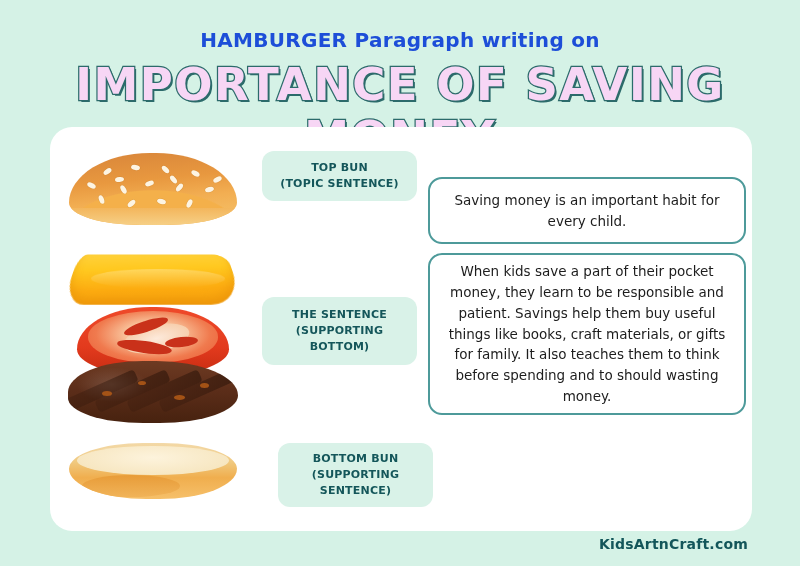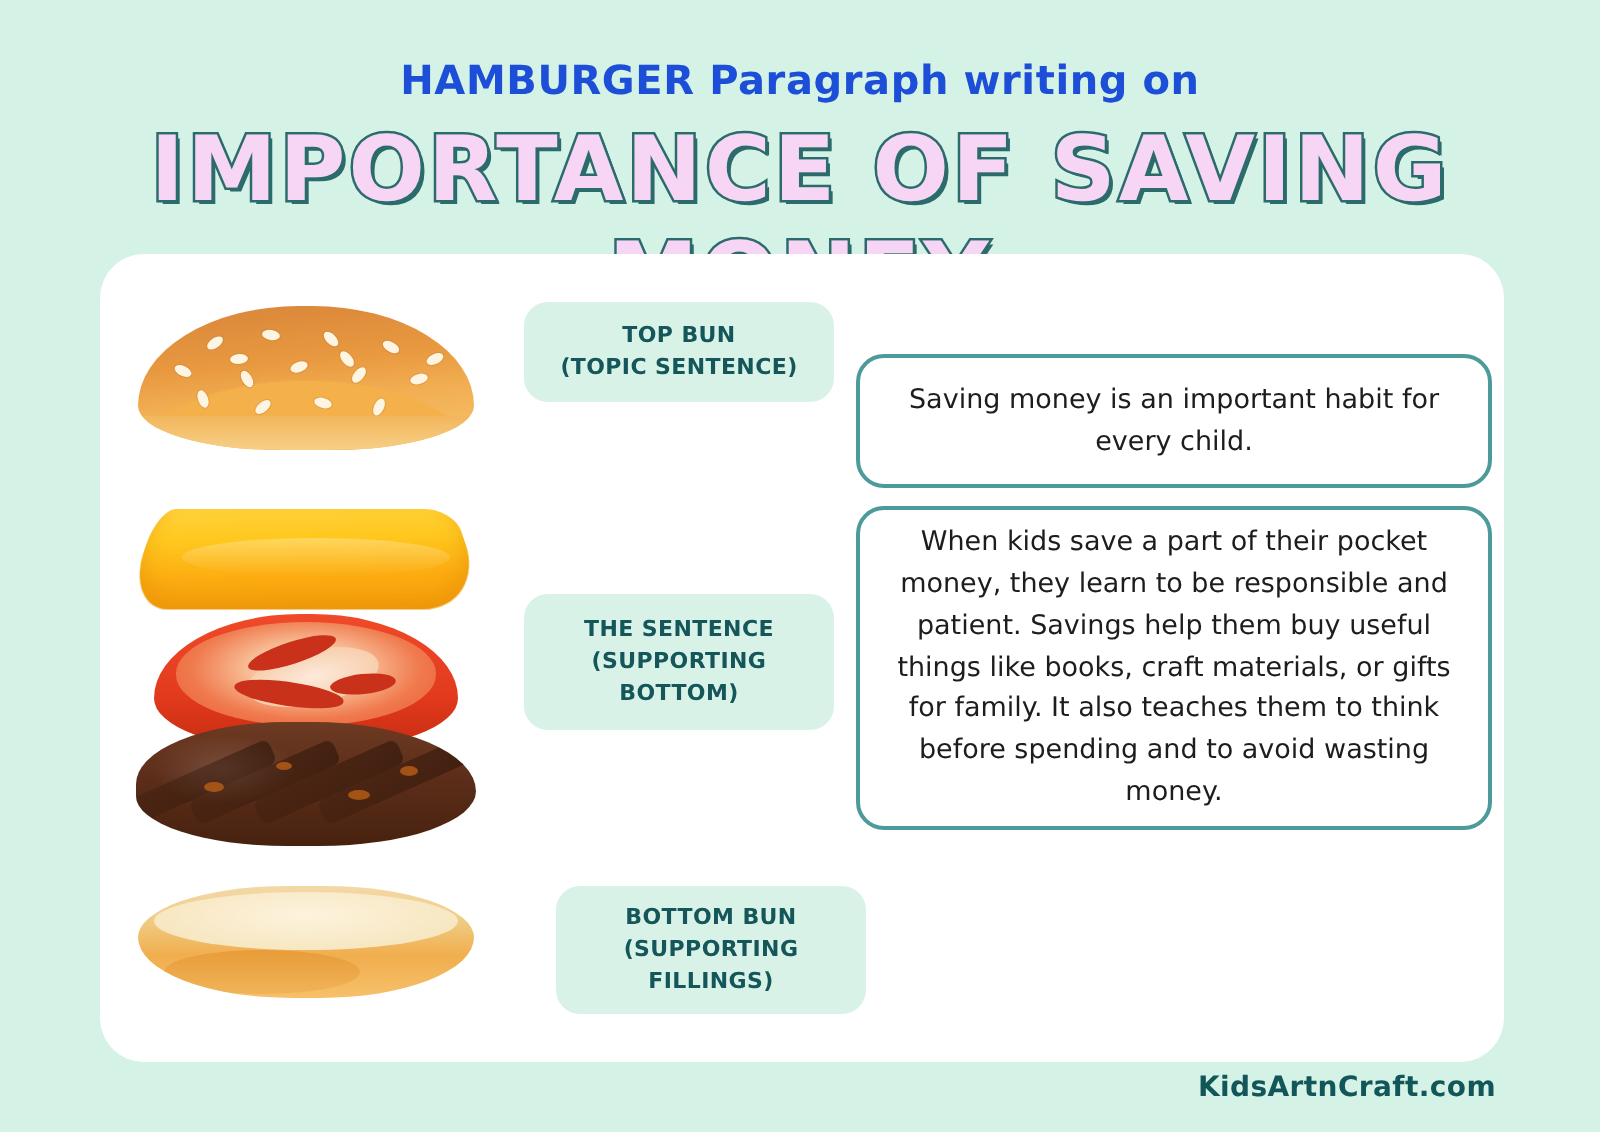--- a/index.html
+++ b/index.html
@@ -338,34 +338,34 @@
         <span class="char" style="left:132px;top:22px;width:9px;height:5px"></span>
       </div>
     </div>
     <div class="badge" id="badge-middle">
       <div>
         <div>THE SENTENCE</div>
         <div>(SUPPORTING</div>
         <div>BOTTOM)</div>
       </div>
     </div>
-    <div class="textbox" id="text-middle">When kids save a part of their pocket money, they learn to be responsible and patient. Savings help them buy useful things like books, craft materials, or gifts for family. It also teaches them to think before spending and to avoid wasting money.</div>
+    <div class="textbox" id="text-middle">When kids save a part of their pocket money, they learn to be responsible and patient. Savings help them buy useful things like books, craft materials, or gifts for family. It also teaches them to think before spending and to should wasting money.</div>
   </div>
 
   <div class="row" id="row-bottom">
     <div class="illus">
       <div class="food bun-bottom">
         <span class="crumb"></span>
         <span class="crust"></span>
       </div>
     </div>
     <div class="badge" id="badge-bottom">
       <div>
         <div>BOTTOM BUN</div>
         <div>(SUPPORTING</div>
-        <div>FILLINGS)</div>
+        <div>SENTENCE)</div>
       </div>
     </div>
   </div>
 
 </div>
 
 <div id="footer">KidsArtnCraft.com</div>
 
 </body></html>

